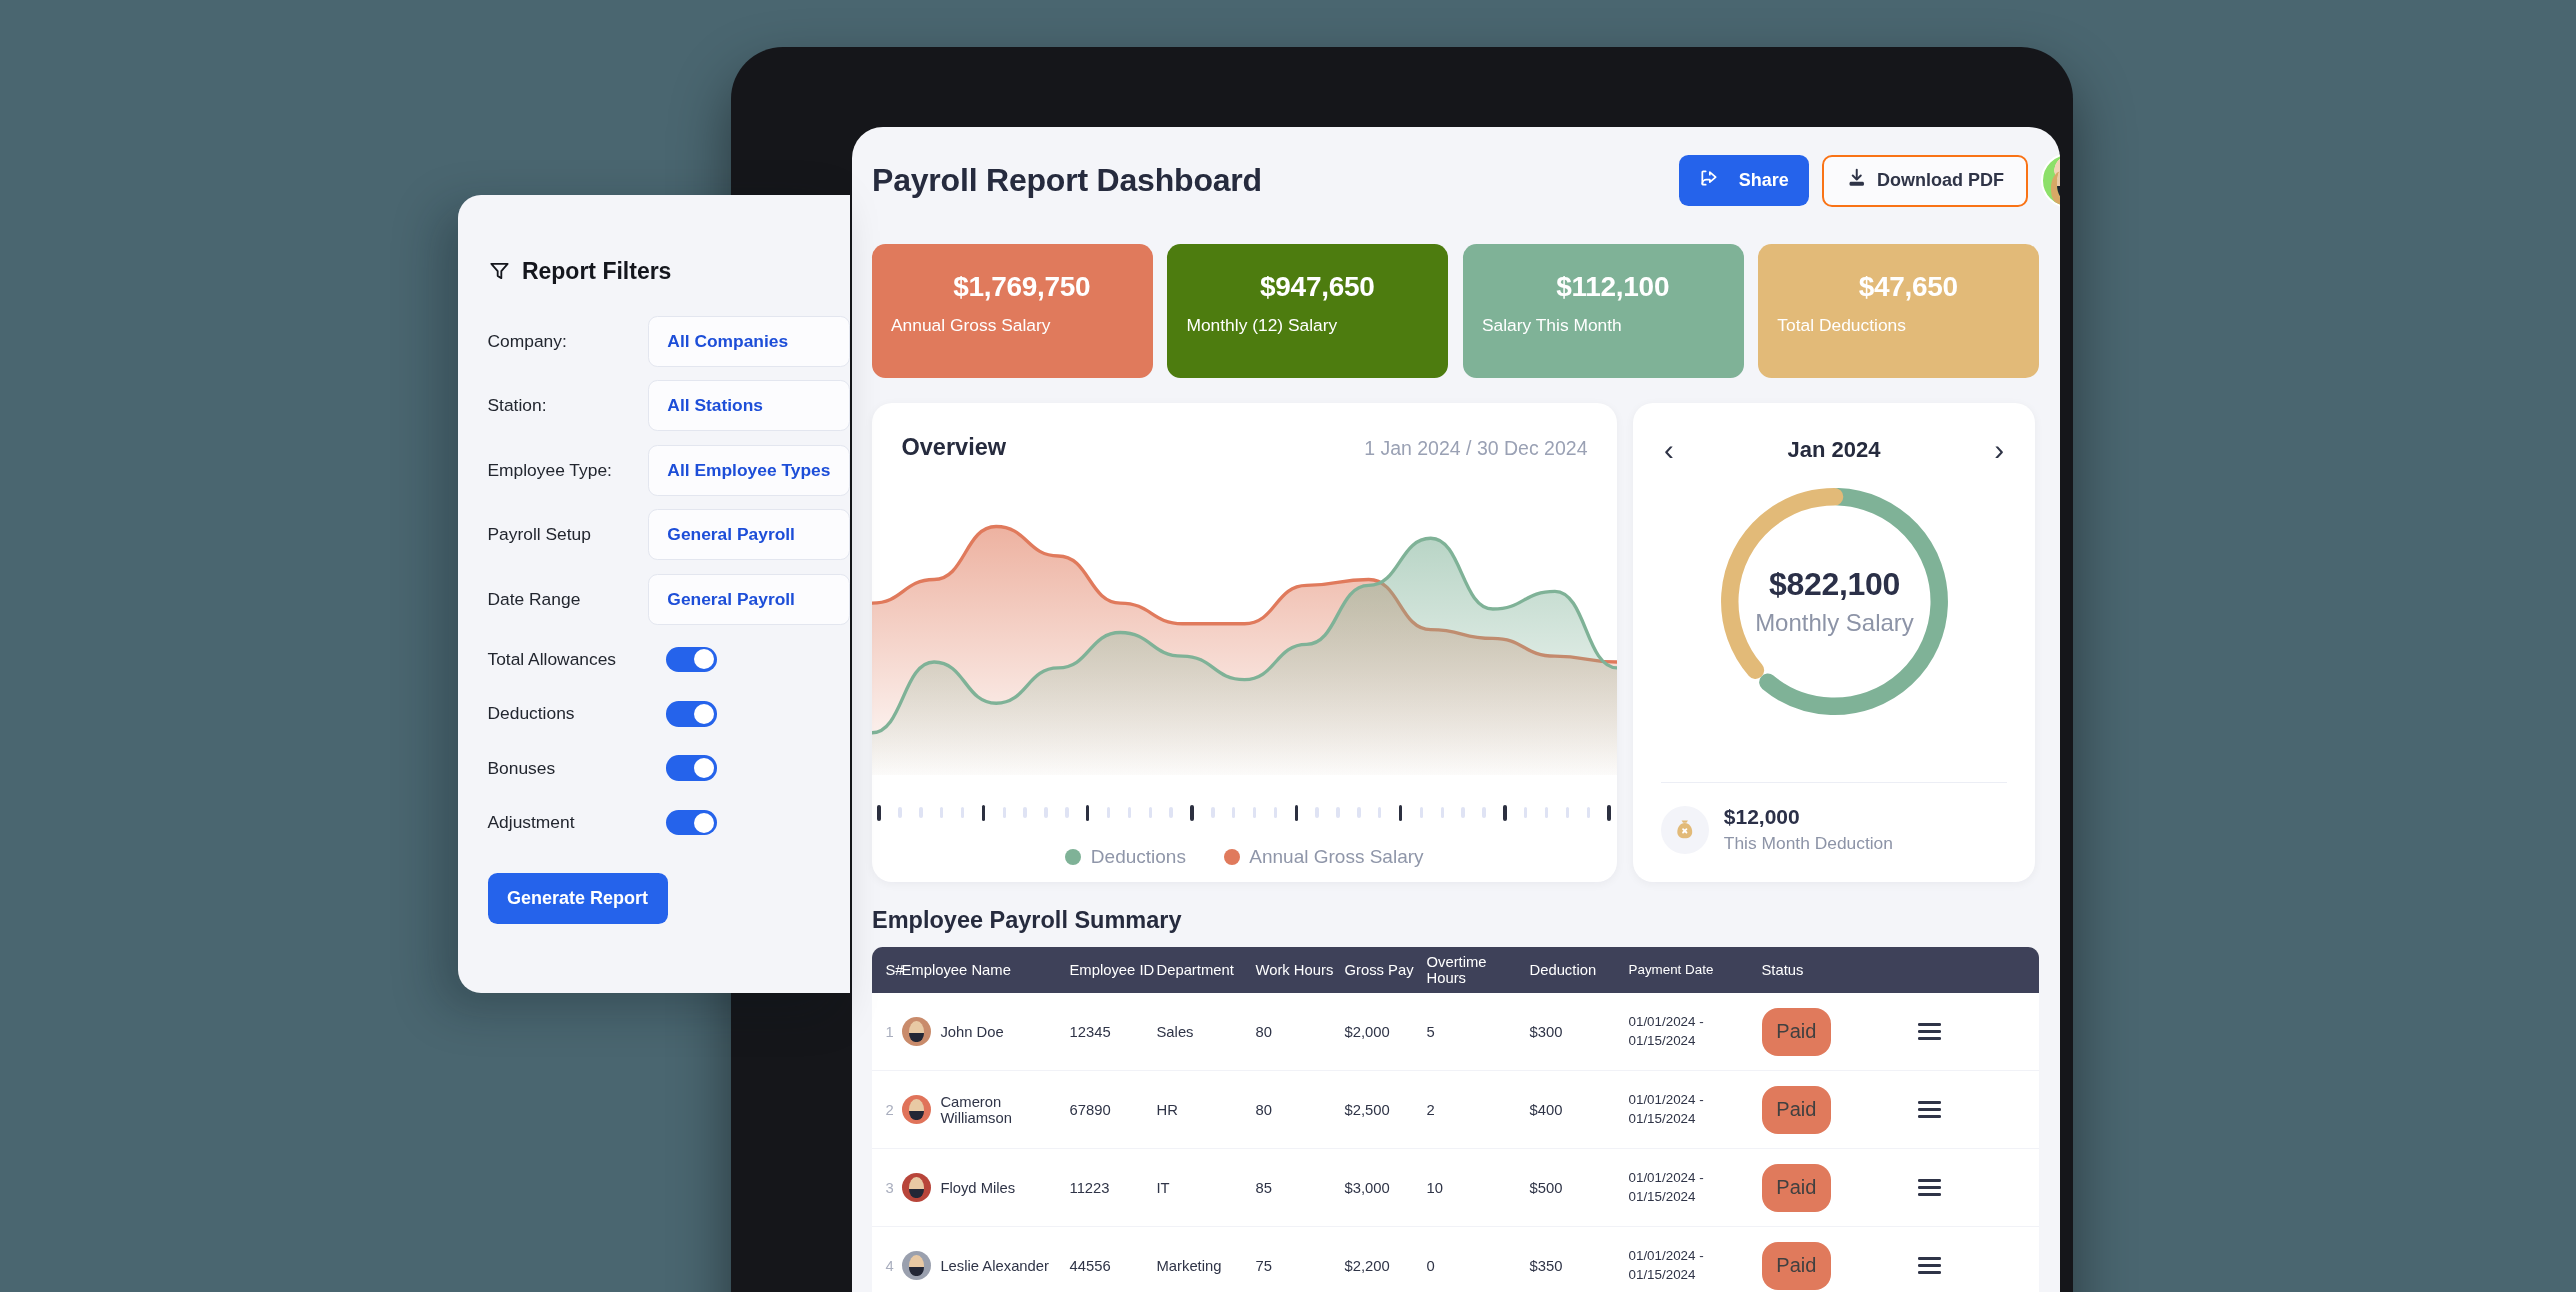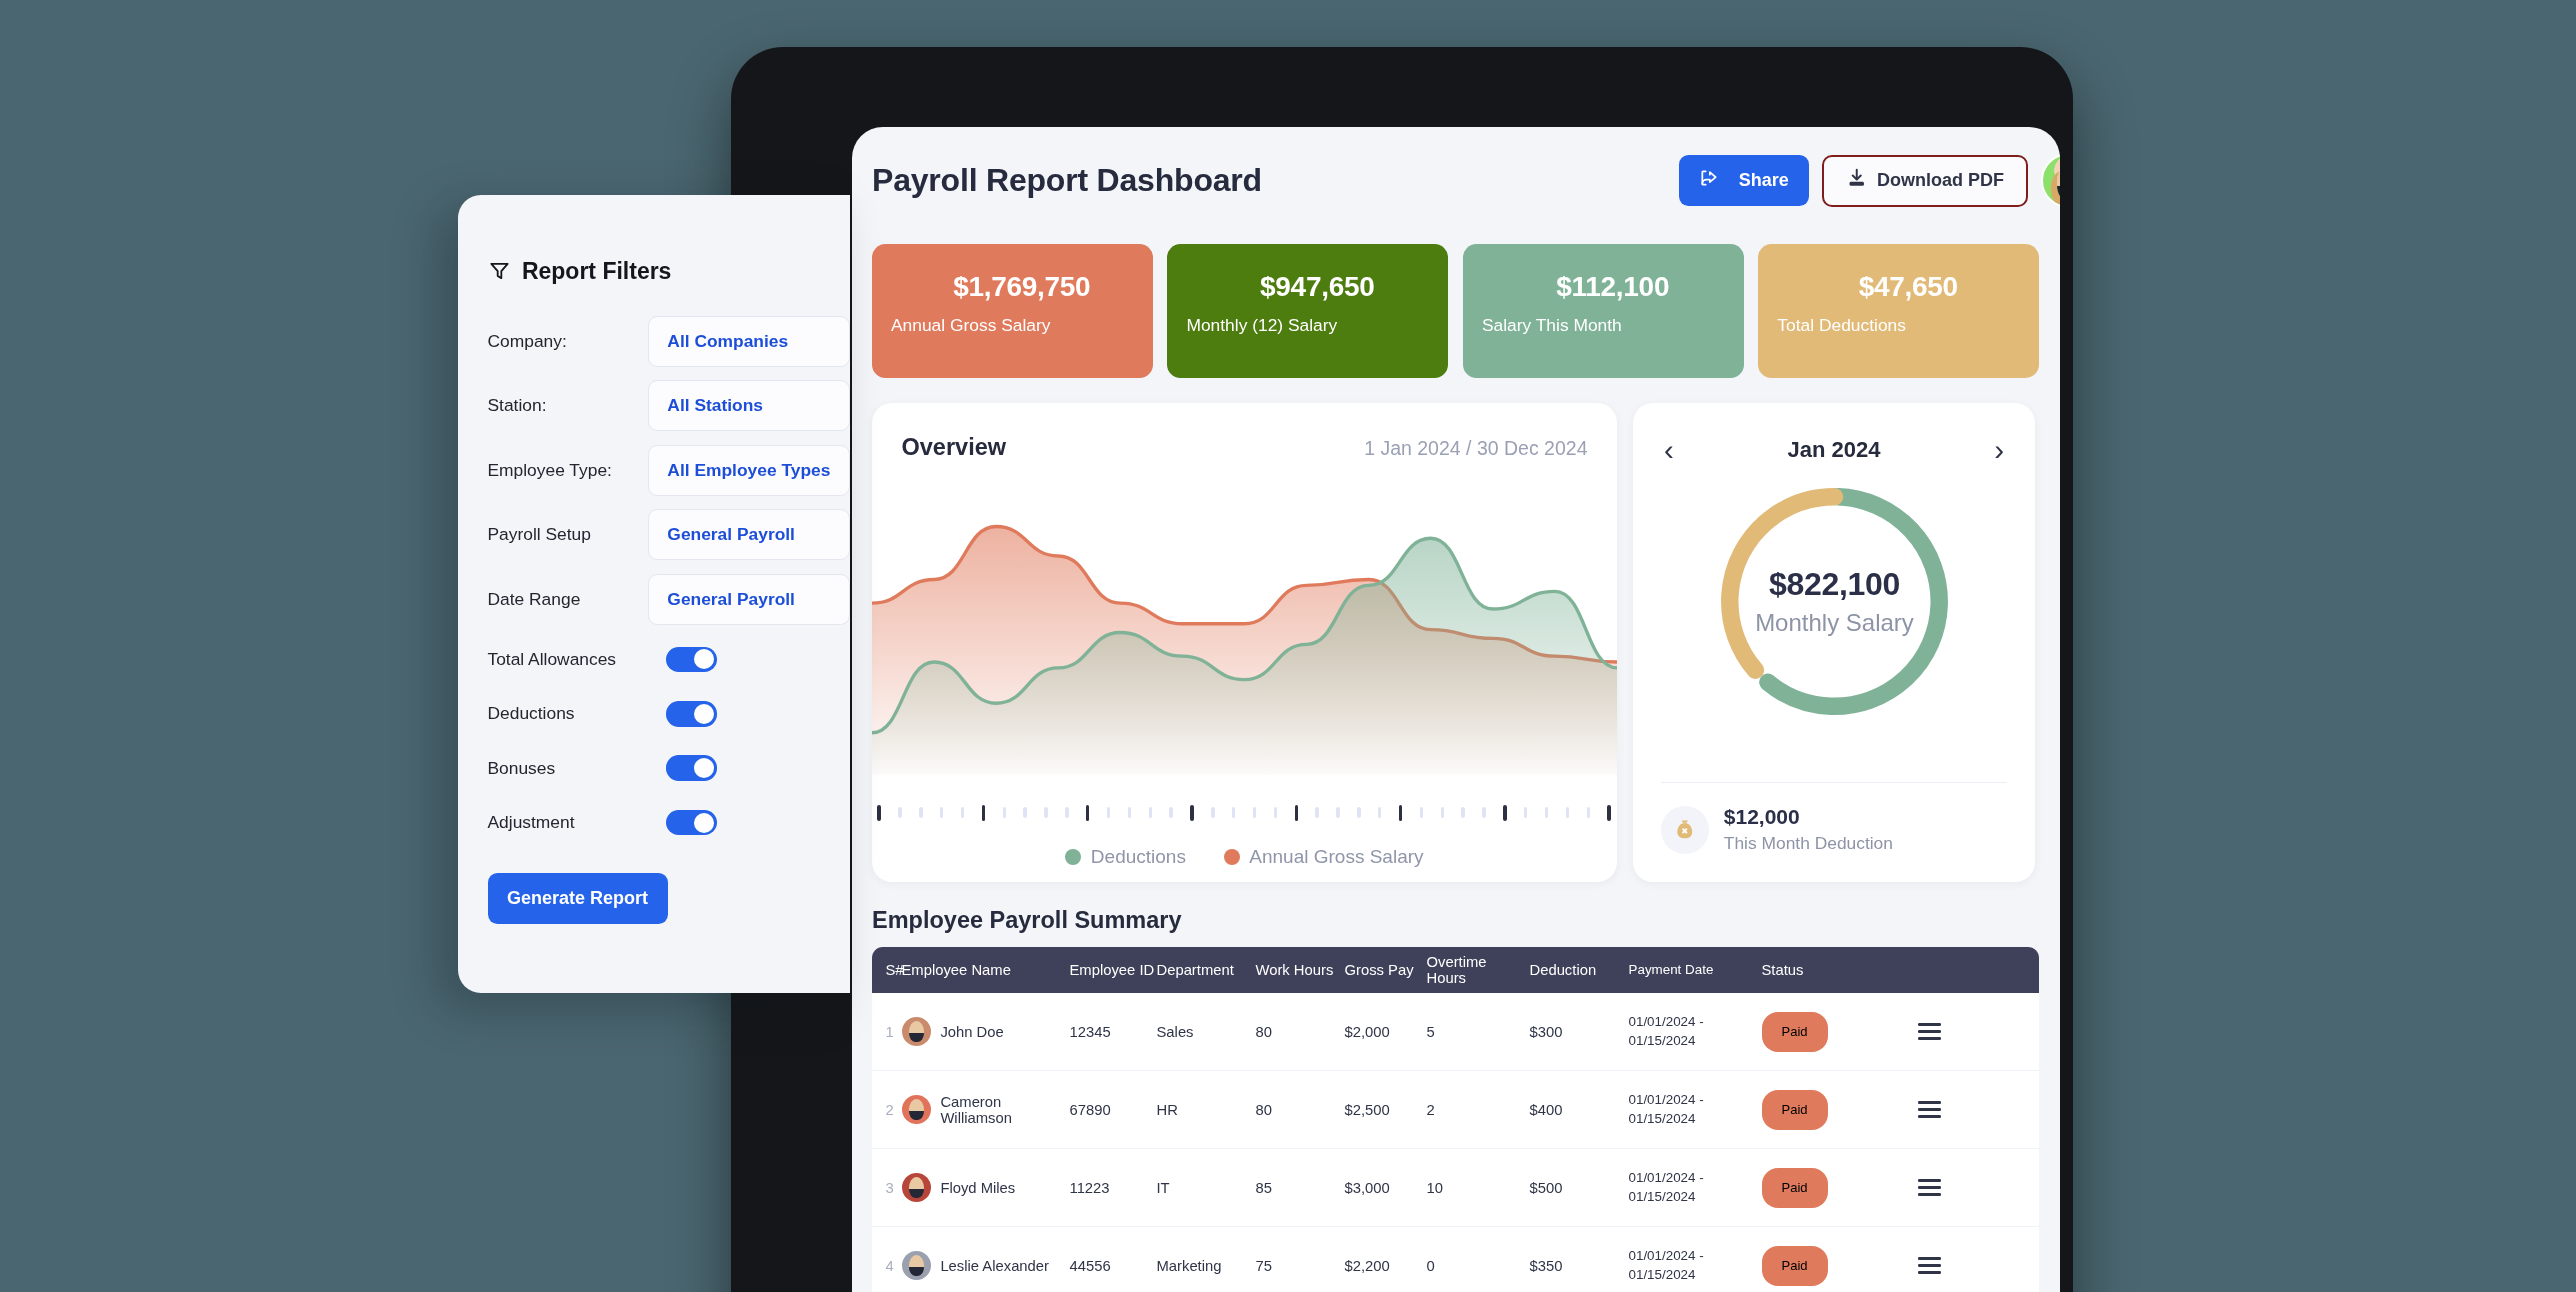--- a/index.html
+++ b/index.html
@@ -47,21 +47,21 @@
     background: #2563eb; color: #fff;
     border: none; border-radius: 9.4px;
     height: 51px; padding: 0 20px;
     font-size: 18px; font-weight: 600;
     font-family: "Liberation Sans", sans-serif;
     cursor: pointer;
   }
   #download-pdf-button {
     display: flex; align-items: center; gap: 10px;
     background: #fbfbfd; color: #2f3447;
-    border: 2px solid #7f1d1d; border-radius: 10px;
+    border: 2px solid #f97316; border-radius: 10px;
     height: 52px; padding: 0 21.5px;
     font-size: 18px; font-weight: 600;
     font-family: "Liberation Sans", sans-serif;
     cursor: pointer;
   }
   #user-avatar {
     width: 55px; height: 55px; border-radius: 50%;
     background: radial-gradient(circle at 50% 30%, #f2d3b6 0 32%, #8de06a 33% 100%);
     border: 2px solid #fff;
     position: relative; overflow: hidden;
@@ -187,23 +187,23 @@
     width: 29.5px; height: 29.5px; border-radius: 50%; flex: 0 0 29.5px;
     position: relative; overflow: hidden;
   }
   .emp-avatar::after {
     content: ""; position: absolute; left: 7.4px; top: 4px;
     width: 14.8px; height: 21.5px; border-radius: 50% 50% 42% 42%;
     background: linear-gradient(#e8c9a4 0 56%, #232736 57% 100%);
   }
   .status-badge {
     display: inline-flex; align-items: center; justify-content: center;
-    min-width: 66px; height: 40px; padding: 0 14.8px;
-    border-radius: 16px; background: #e07a5c; color: #000000;
-    font-size: 13px; font-weight: 500;
+    min-width: 66px; height: 48px; padding: 0 14.8px;
+    border-radius: 16px; background: #e07a5c; color: #404040;
+    font-size: 20px; font-weight: 500;
   }
   .menu-icon { display: flex; flex-direction: column; gap: 4px; cursor: pointer; }
   .menu-icon span { display: block; width: 23px; height: 2.7px; background: #2f3447; border-radius: 1.3px; }
 
   
   #filter-panel {
     position: absolute; left: 458px; top: 195px;
     width: 392px; height: 798px;
     background: #f4f5f9;
     border-radius: 23px 0 0 23px;

